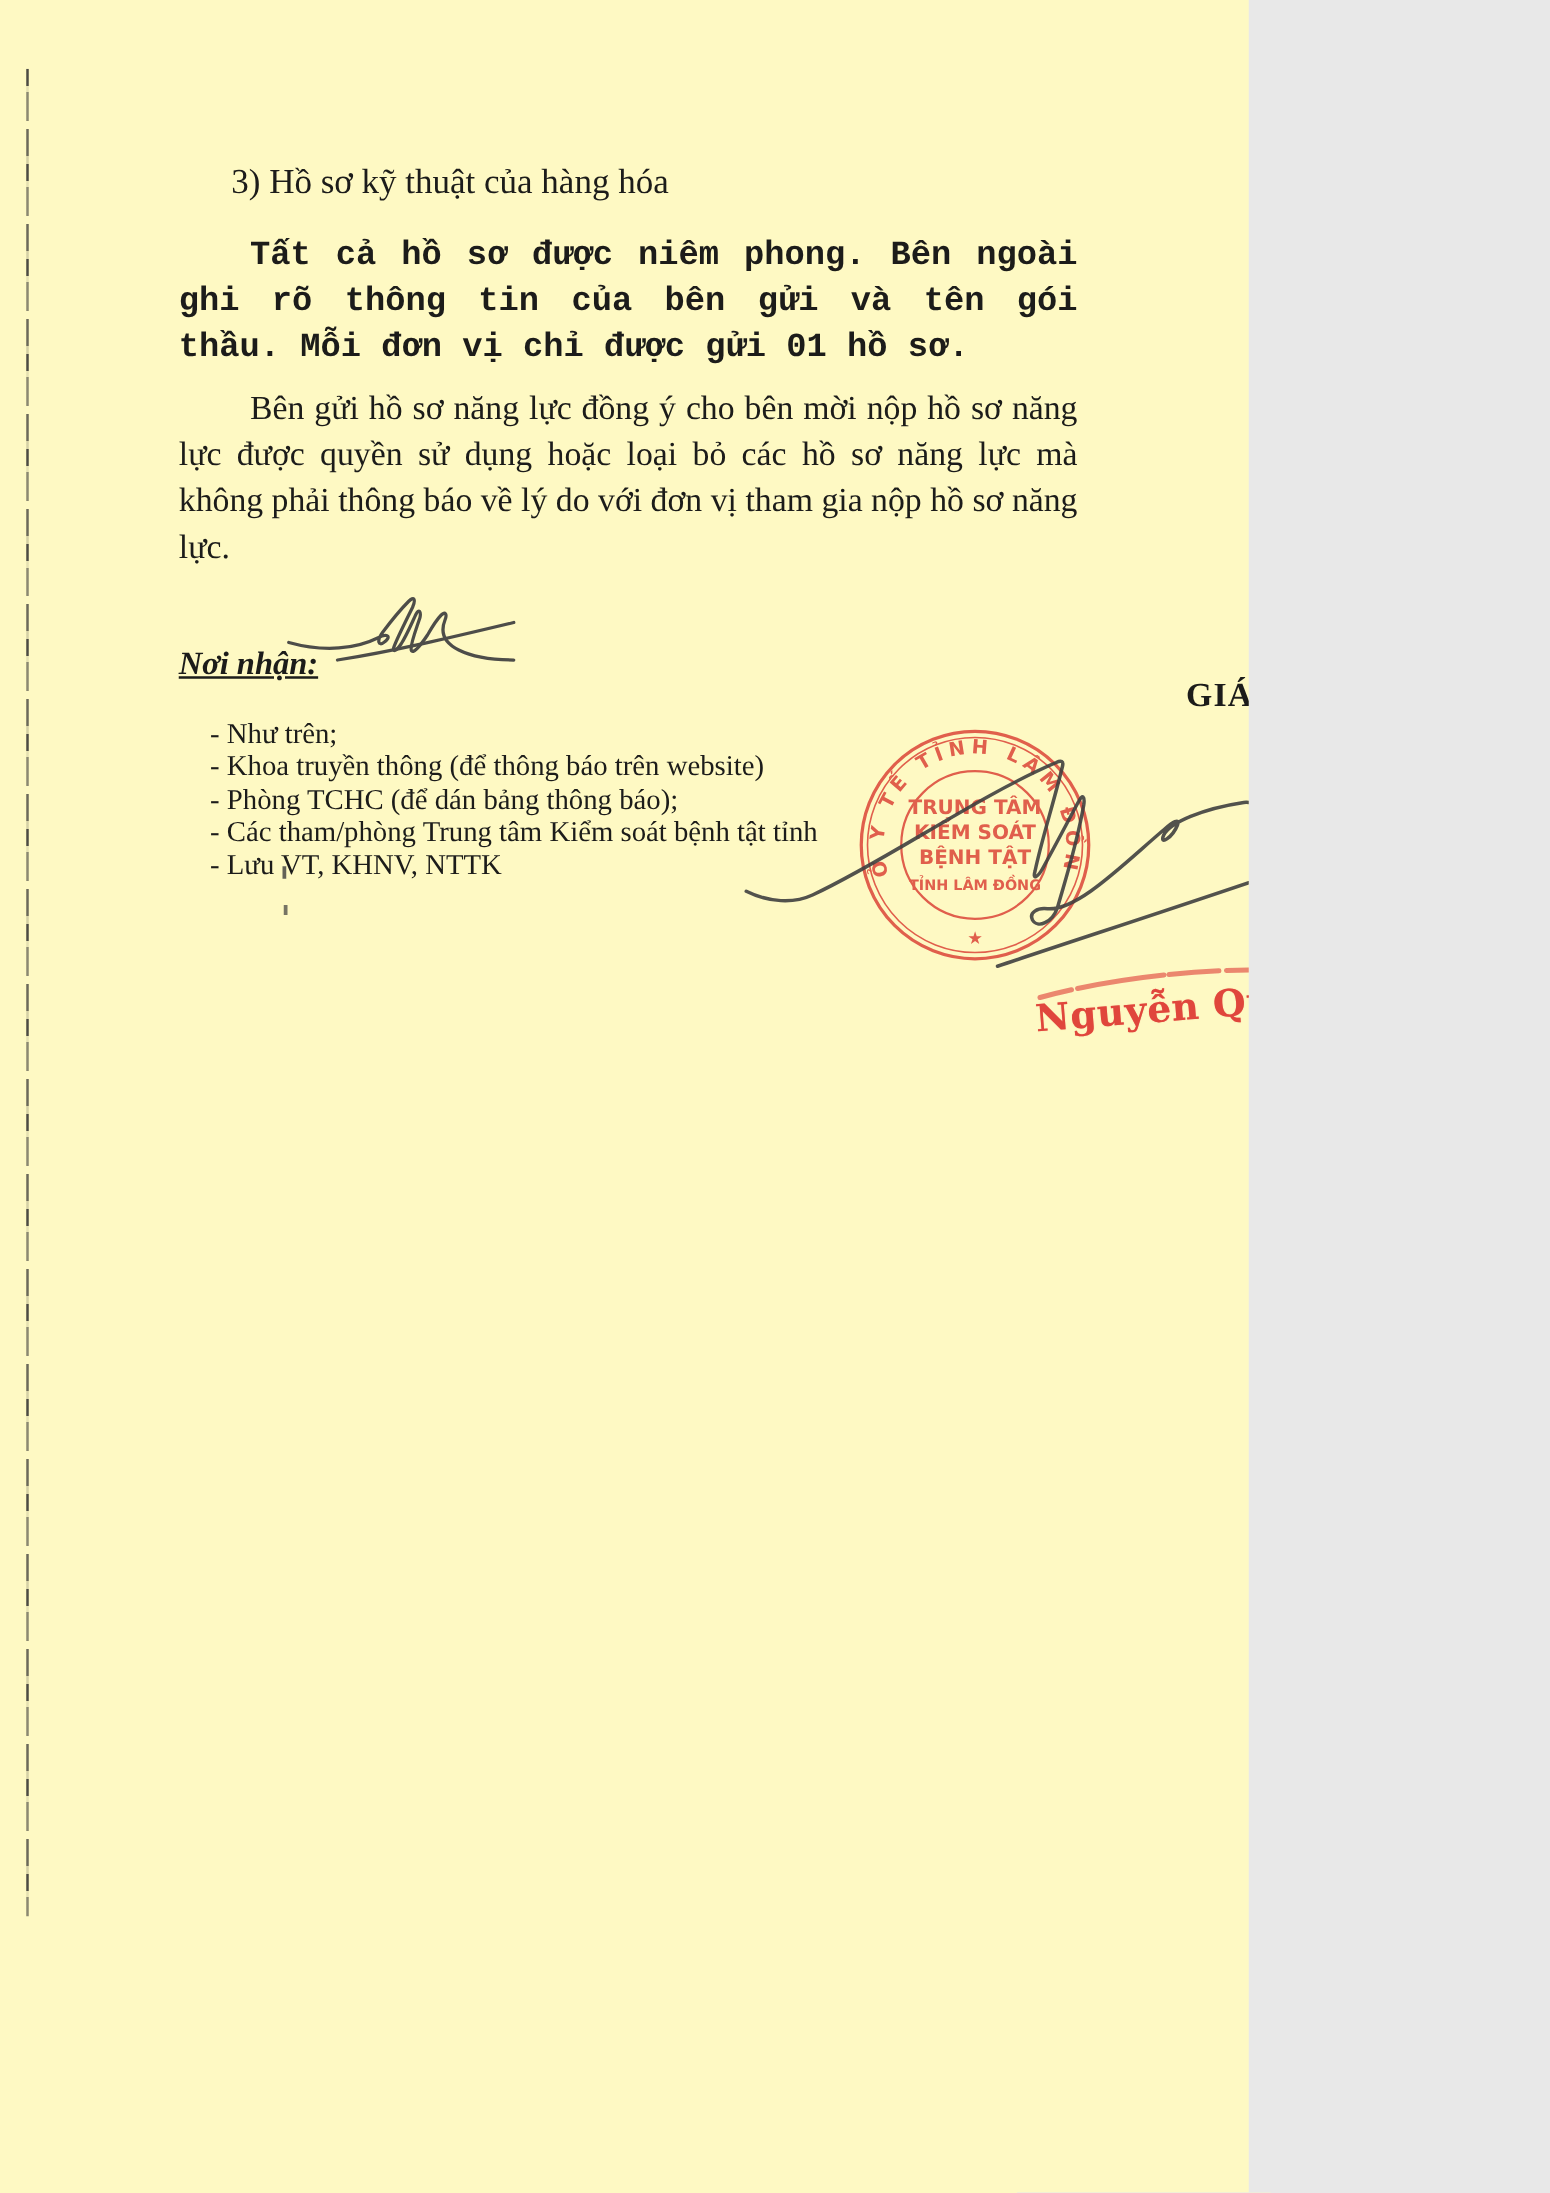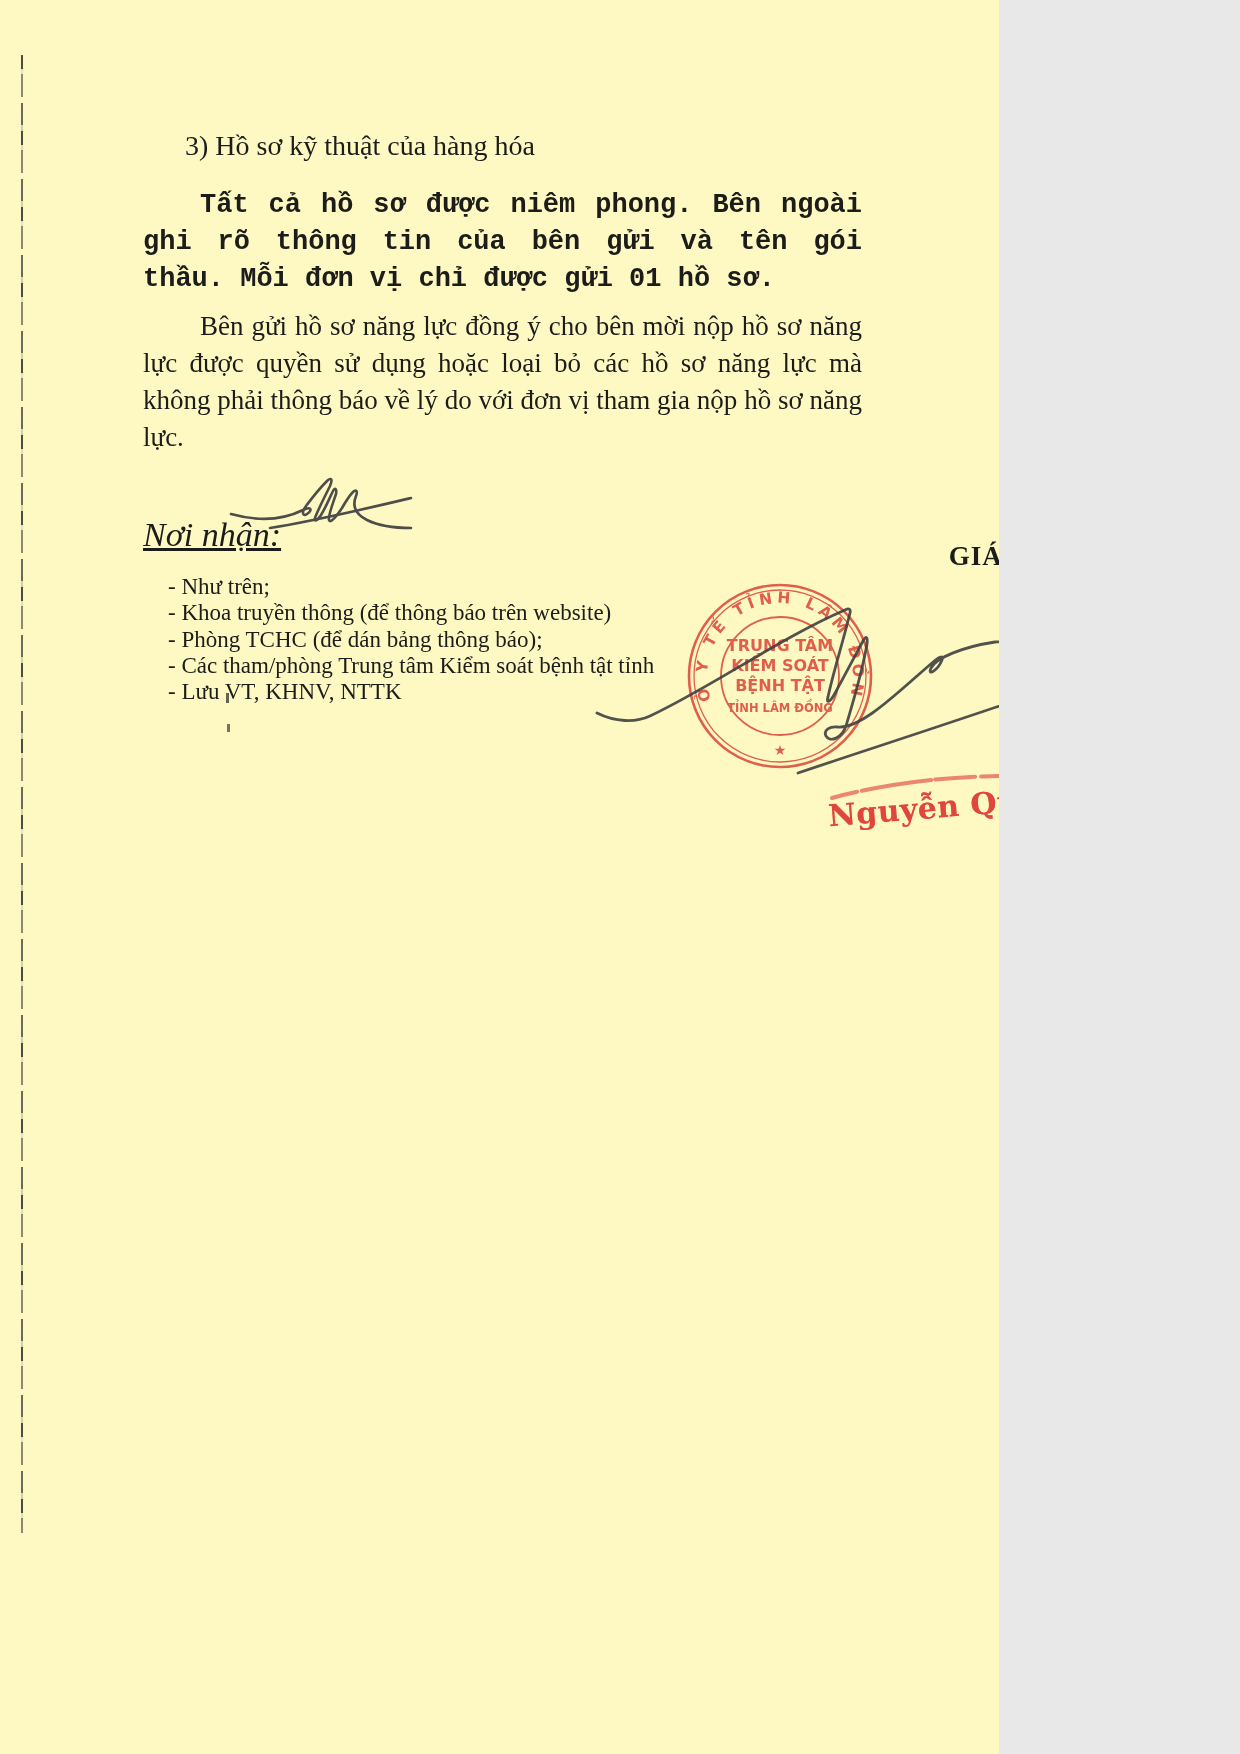--- a/index.html
+++ b/index.html
@@ -26,21 +26,21 @@
   .section-heading{font-size:28px;line-height:38px;margin:0 0 0 42px;font-weight:normal;}
   .para{font-size:27px;line-height:37px;text-align:justify;text-indent:57px;margin:0;}
   .para.bold{font-weight:bold;font-family:Liberation Mono, monospace;}
   .p1{margin-top:22px;}
   .p2{margin-top:10px;}
   .p3{margin-top:10px;}
   .para b{font-weight:bold;}
 
   .recipients-label{
     position:absolute;left:143px;top:516px;
-    font-size:34px;font-weight:normal;font-style:italic;
+    font-size:26px;font-weight:bold;font-style:italic;
     text-decoration:underline;
   }
   .recipients-list{position:absolute;left:140px;top:574px;font-size:23px;line-height:26.3px;margin-left:28px;}
   .recipient-item{white-space:nowrap;}
 
   .signer-title{
     position:absolute;left:700px;top:541px;width:400px;
     text-align:right;font-size:27px;font-weight:bold;letter-spacing:1px;
   }
   .stamp-wrap{position:absolute;left:686px;top:582px;width:188px;height:188px;opacity:.88;}

